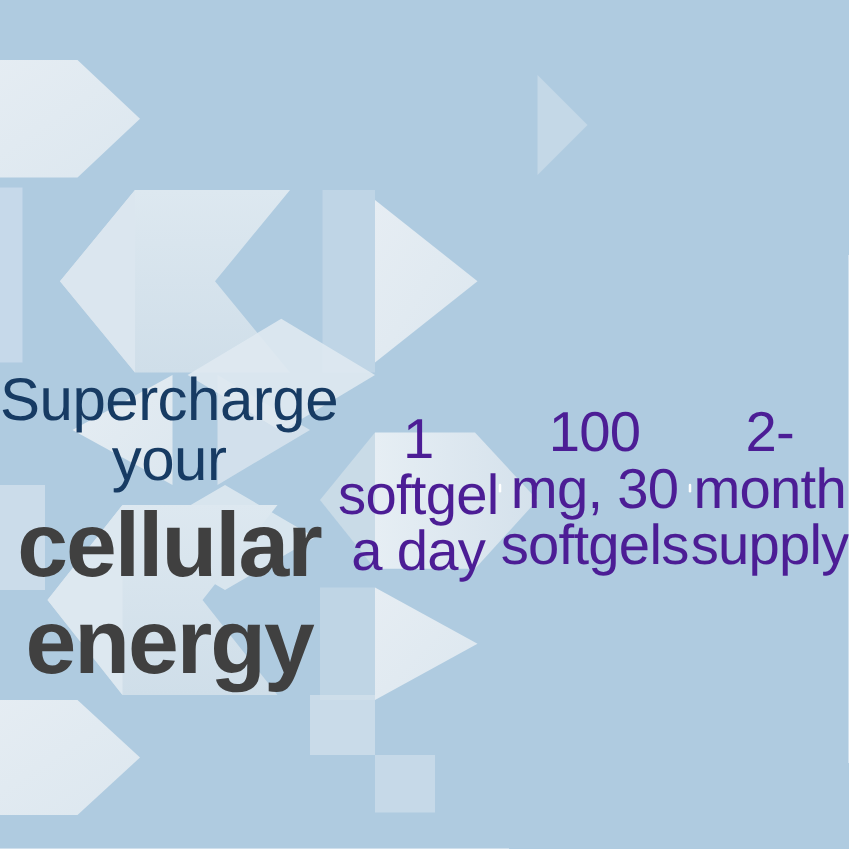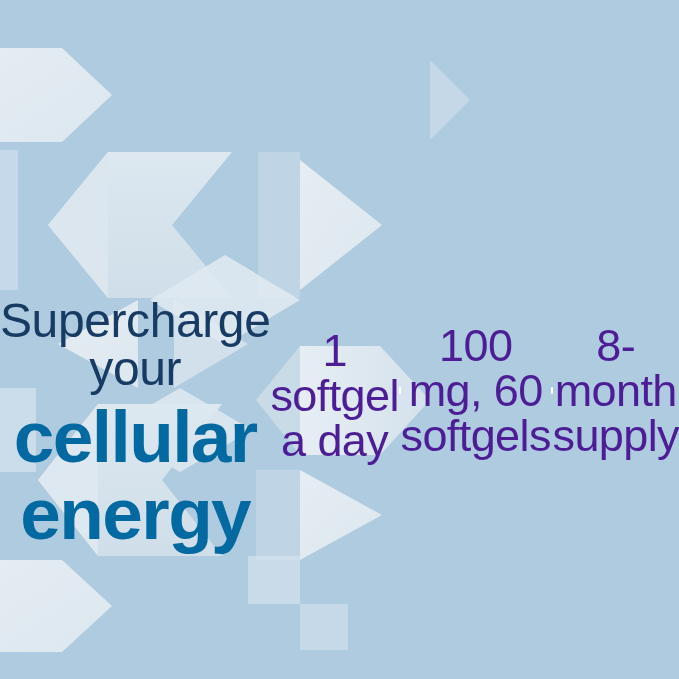--- a/index.html
+++ b/index.html
@@ -47,21 +47,21 @@
   .headline-line1 {
     display: block;
     color: #173b63;
     font-size: 48px;
     font-weight: 400;
     letter-spacing: -0.4px;
     line-height: 1.0;
   }
   .headline-line2 {
     display: block;
-    color: #0369a1;
+    color: #404040;
     font-size: 73px;
     font-weight: 700;
     letter-spacing: -1.6px;
     line-height: 1.06;
     margin-top: 5px;
   }
 
   .fact-row {
     width: 100%;
     text-align: center;
@@ -141,20 +141,20 @@
 
     <div class="headline-block">
       <span class="headline-line1">Supercharge your</span>
       <span class="headline-line2">cellular energy</span>
     </div>
 
     <div class="fact-row fact-1">1 softgel a day</div>
 
     <div class="divider"></div>
 
-    <div class="fact-row fact-2">100 mg, 60 softgels</div>
+    <div class="fact-row fact-2">100 mg, 30 softgels</div>
 
     <div class="divider"></div>
 
-    <div class="fact-row fact-3">8-month supply</div>
+    <div class="fact-row fact-3">2-month supply</div>
 
   </div>
 </div>
 
 </body></html>

